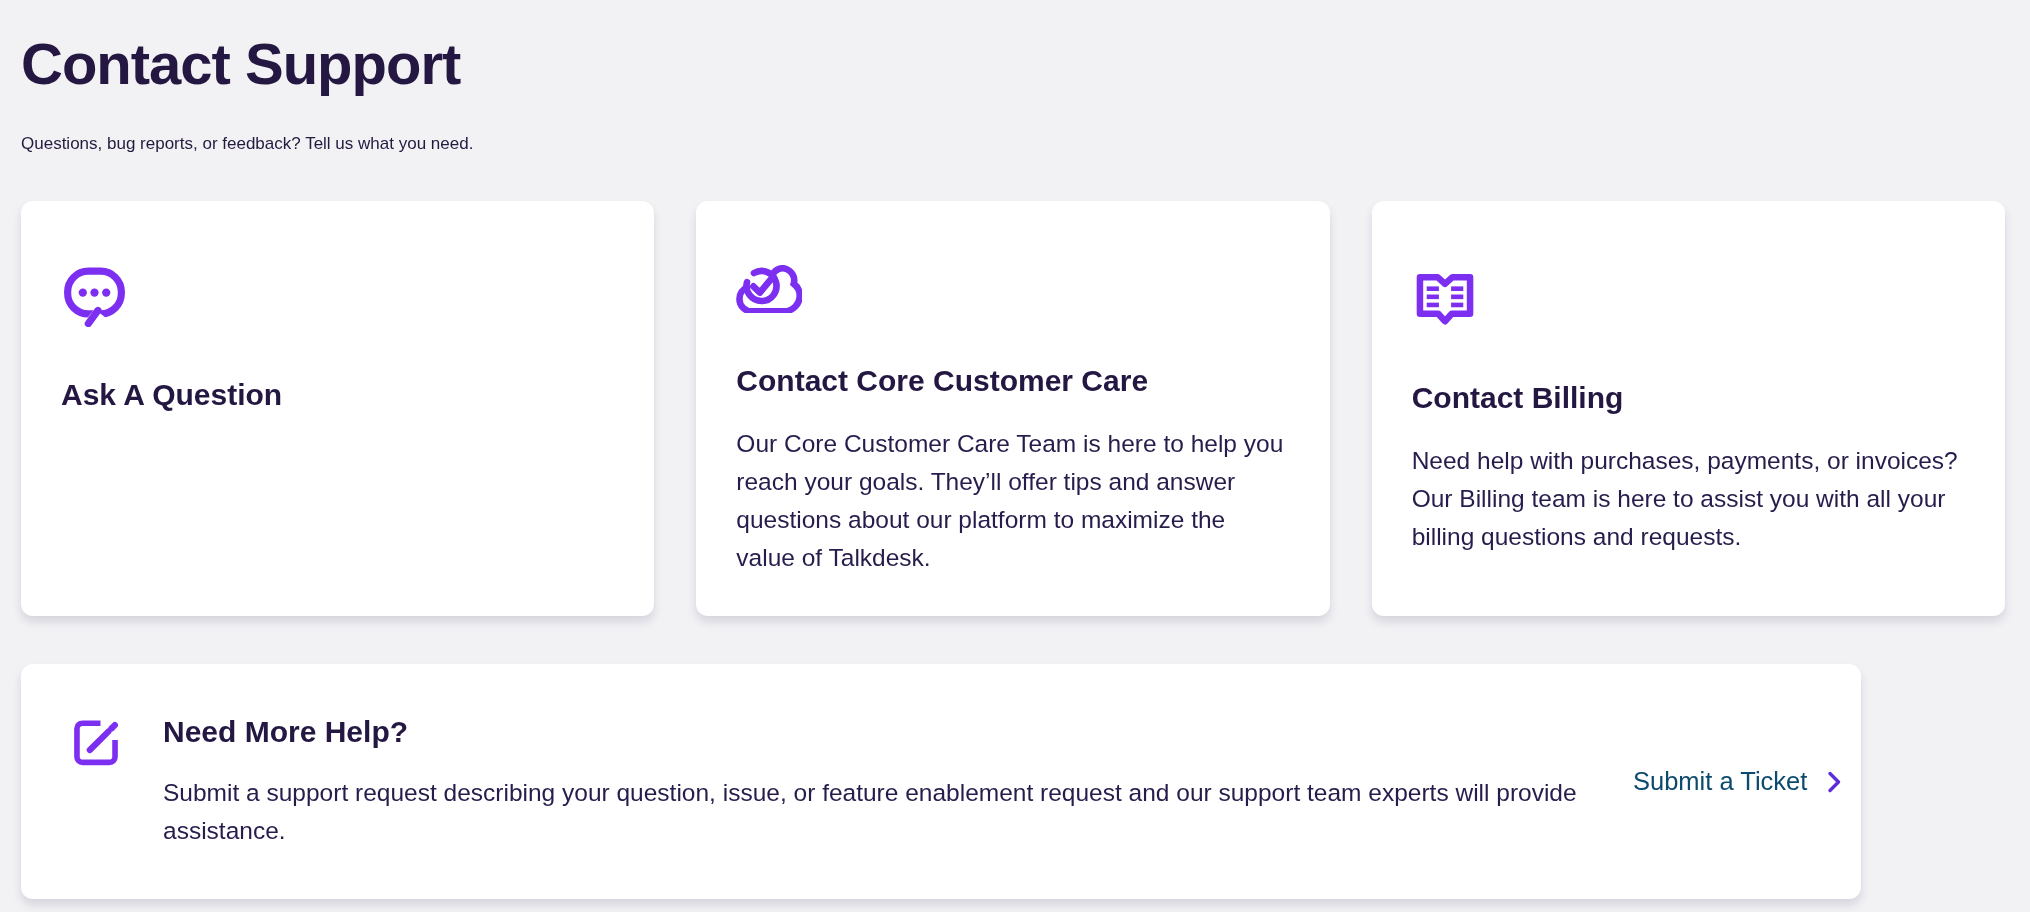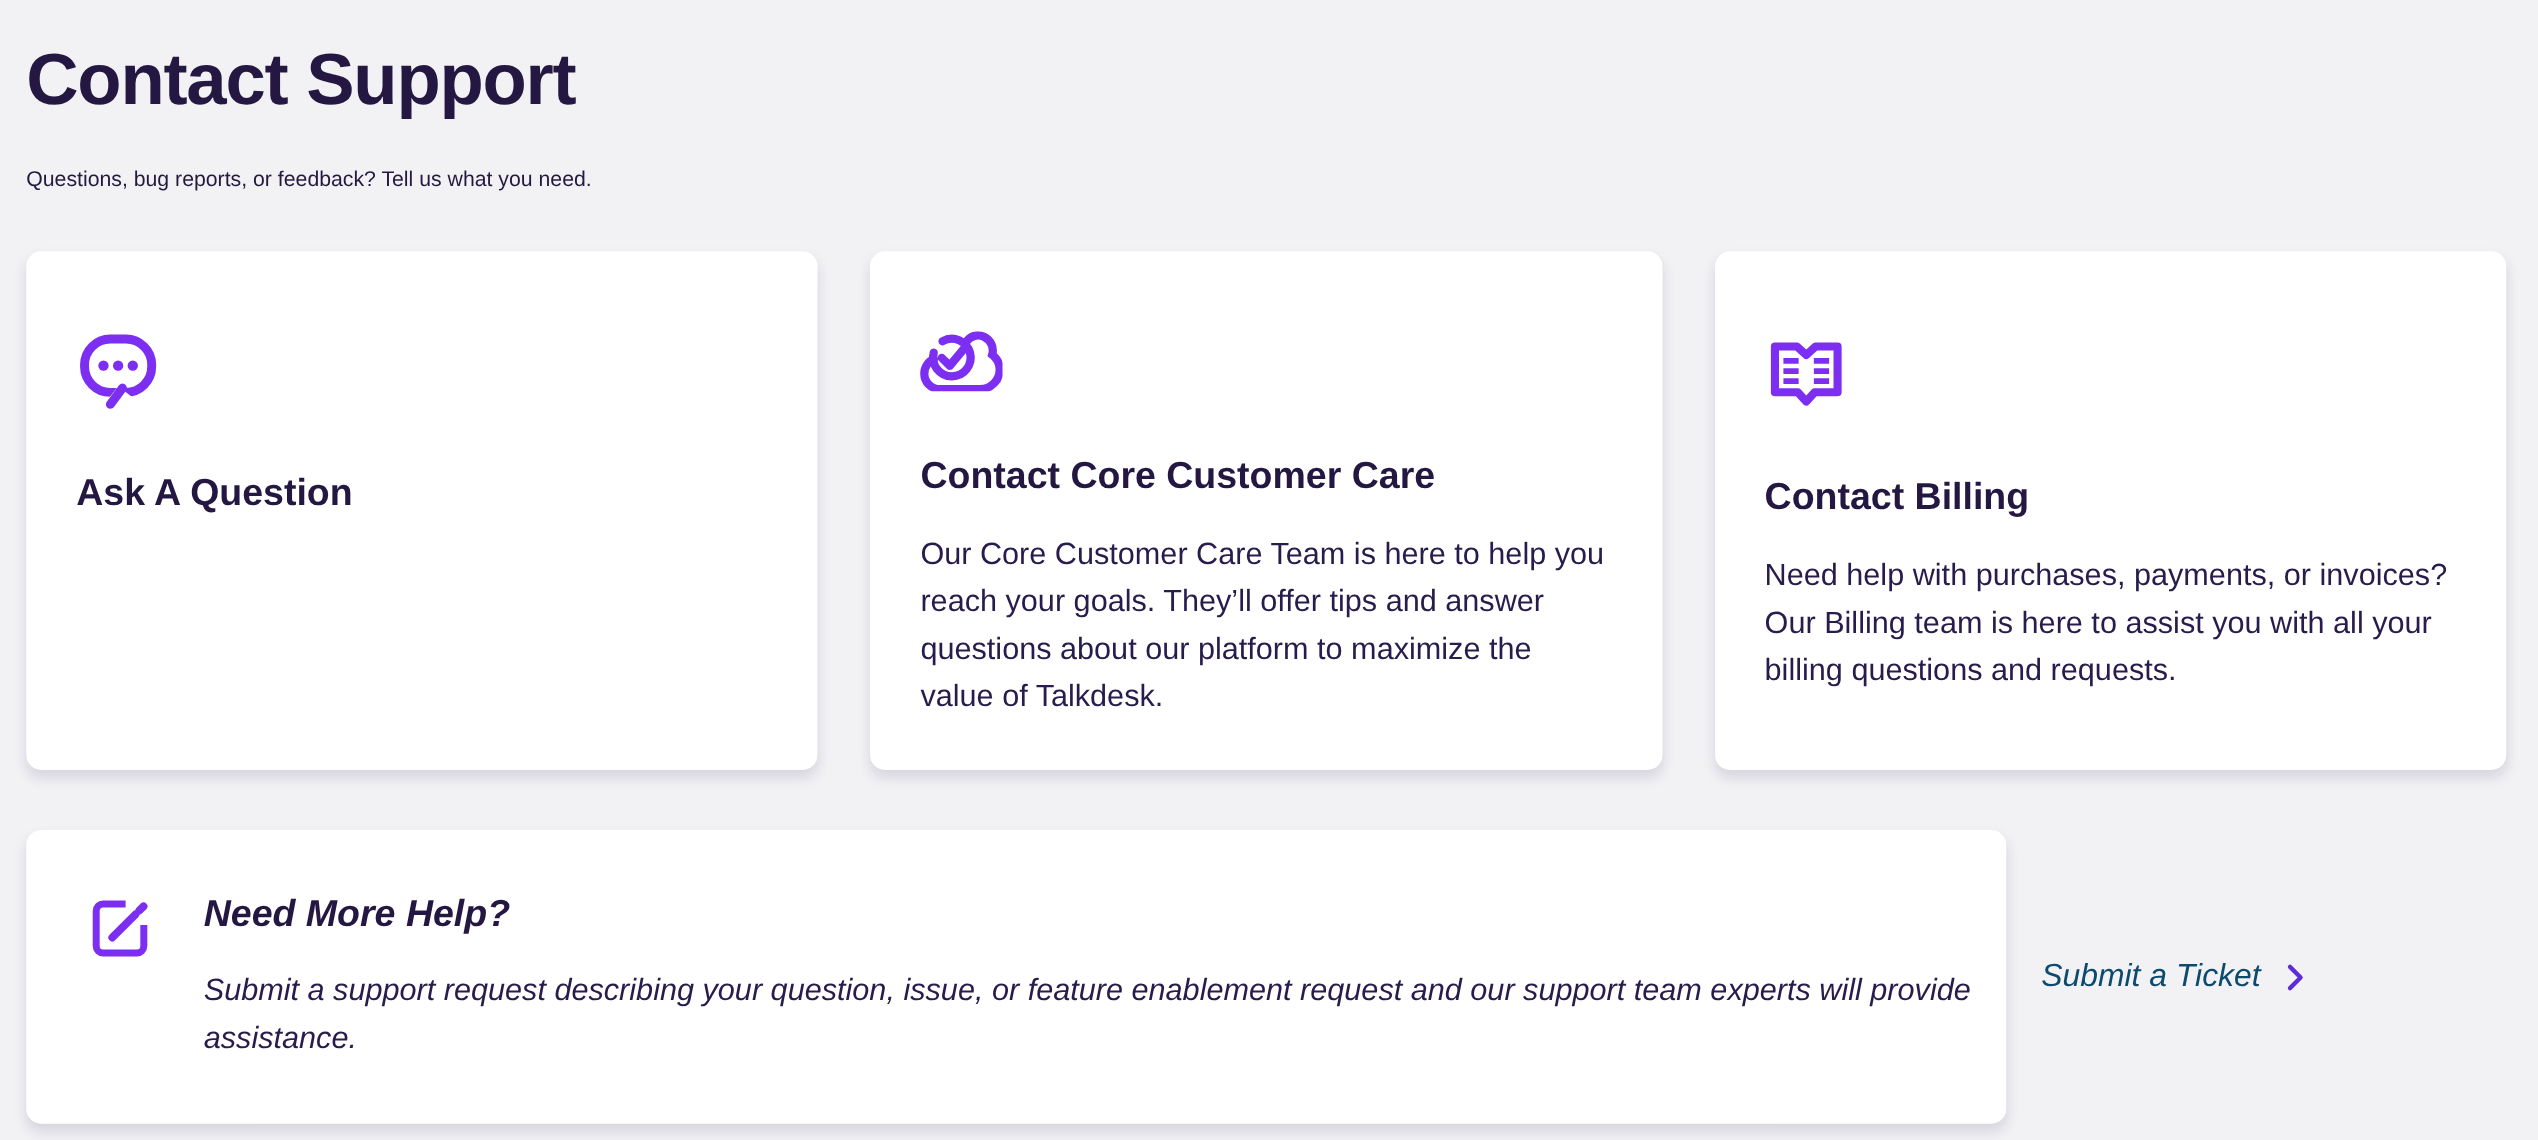--- a/index.html
+++ b/index.html
@@ -49,29 +49,28 @@
   }
   .card-desc {
     margin-top: 26px;
     font-size: 24.5px;
     line-height: 38px;
     color: #271C4B;
   }
 
   .help-banner {
     margin-top: 48px;
-    width: 1584px;
+    width: 1840px;
     height: 235px;
     background: #FFFFFF;
     border-radius: 12px;
     box-shadow: 0 6px 10px rgba(30, 15, 70, 0.13);
     display: flex;
     align-items: center;
     padding: 0 44px 0 50px;
-    font-style: italic;
   }
   .banner-left {
     display: flex;
     align-items: flex-start;
     gap: 42px;
   }
   .banner-icon { display: block; margin-top: -2px; }
   .banner-title {
     font-size: 30px;
     font-weight: 700;

